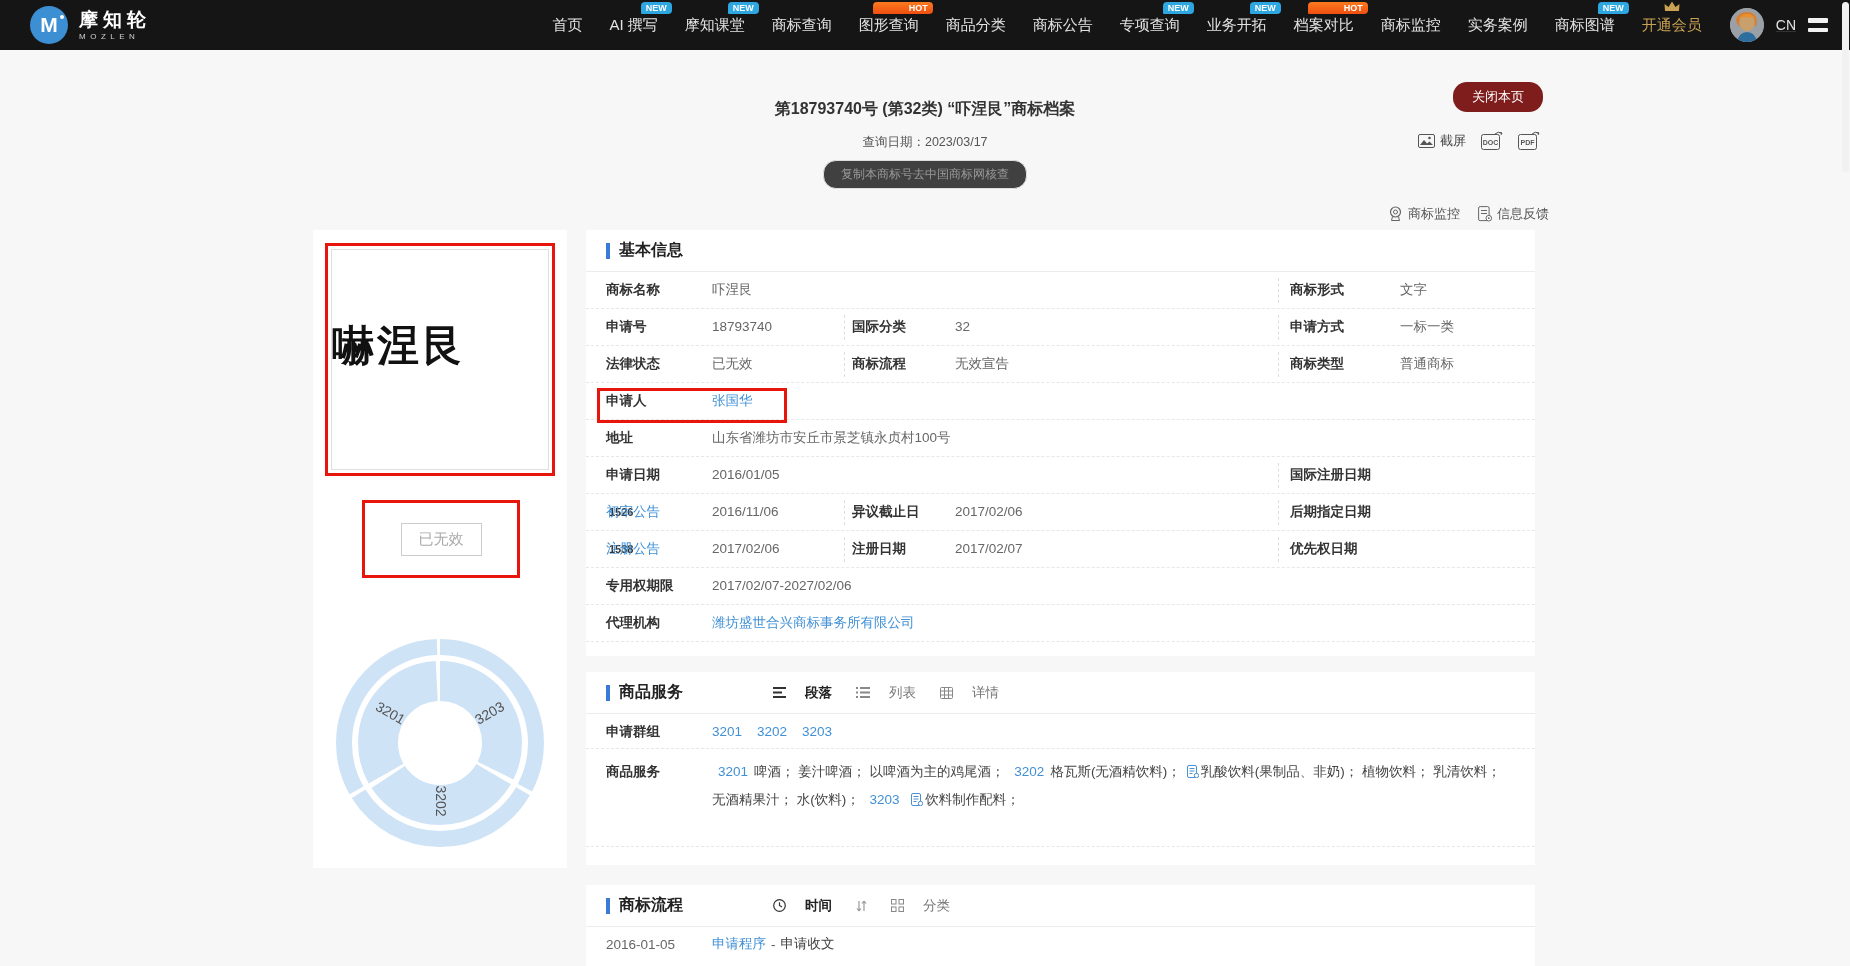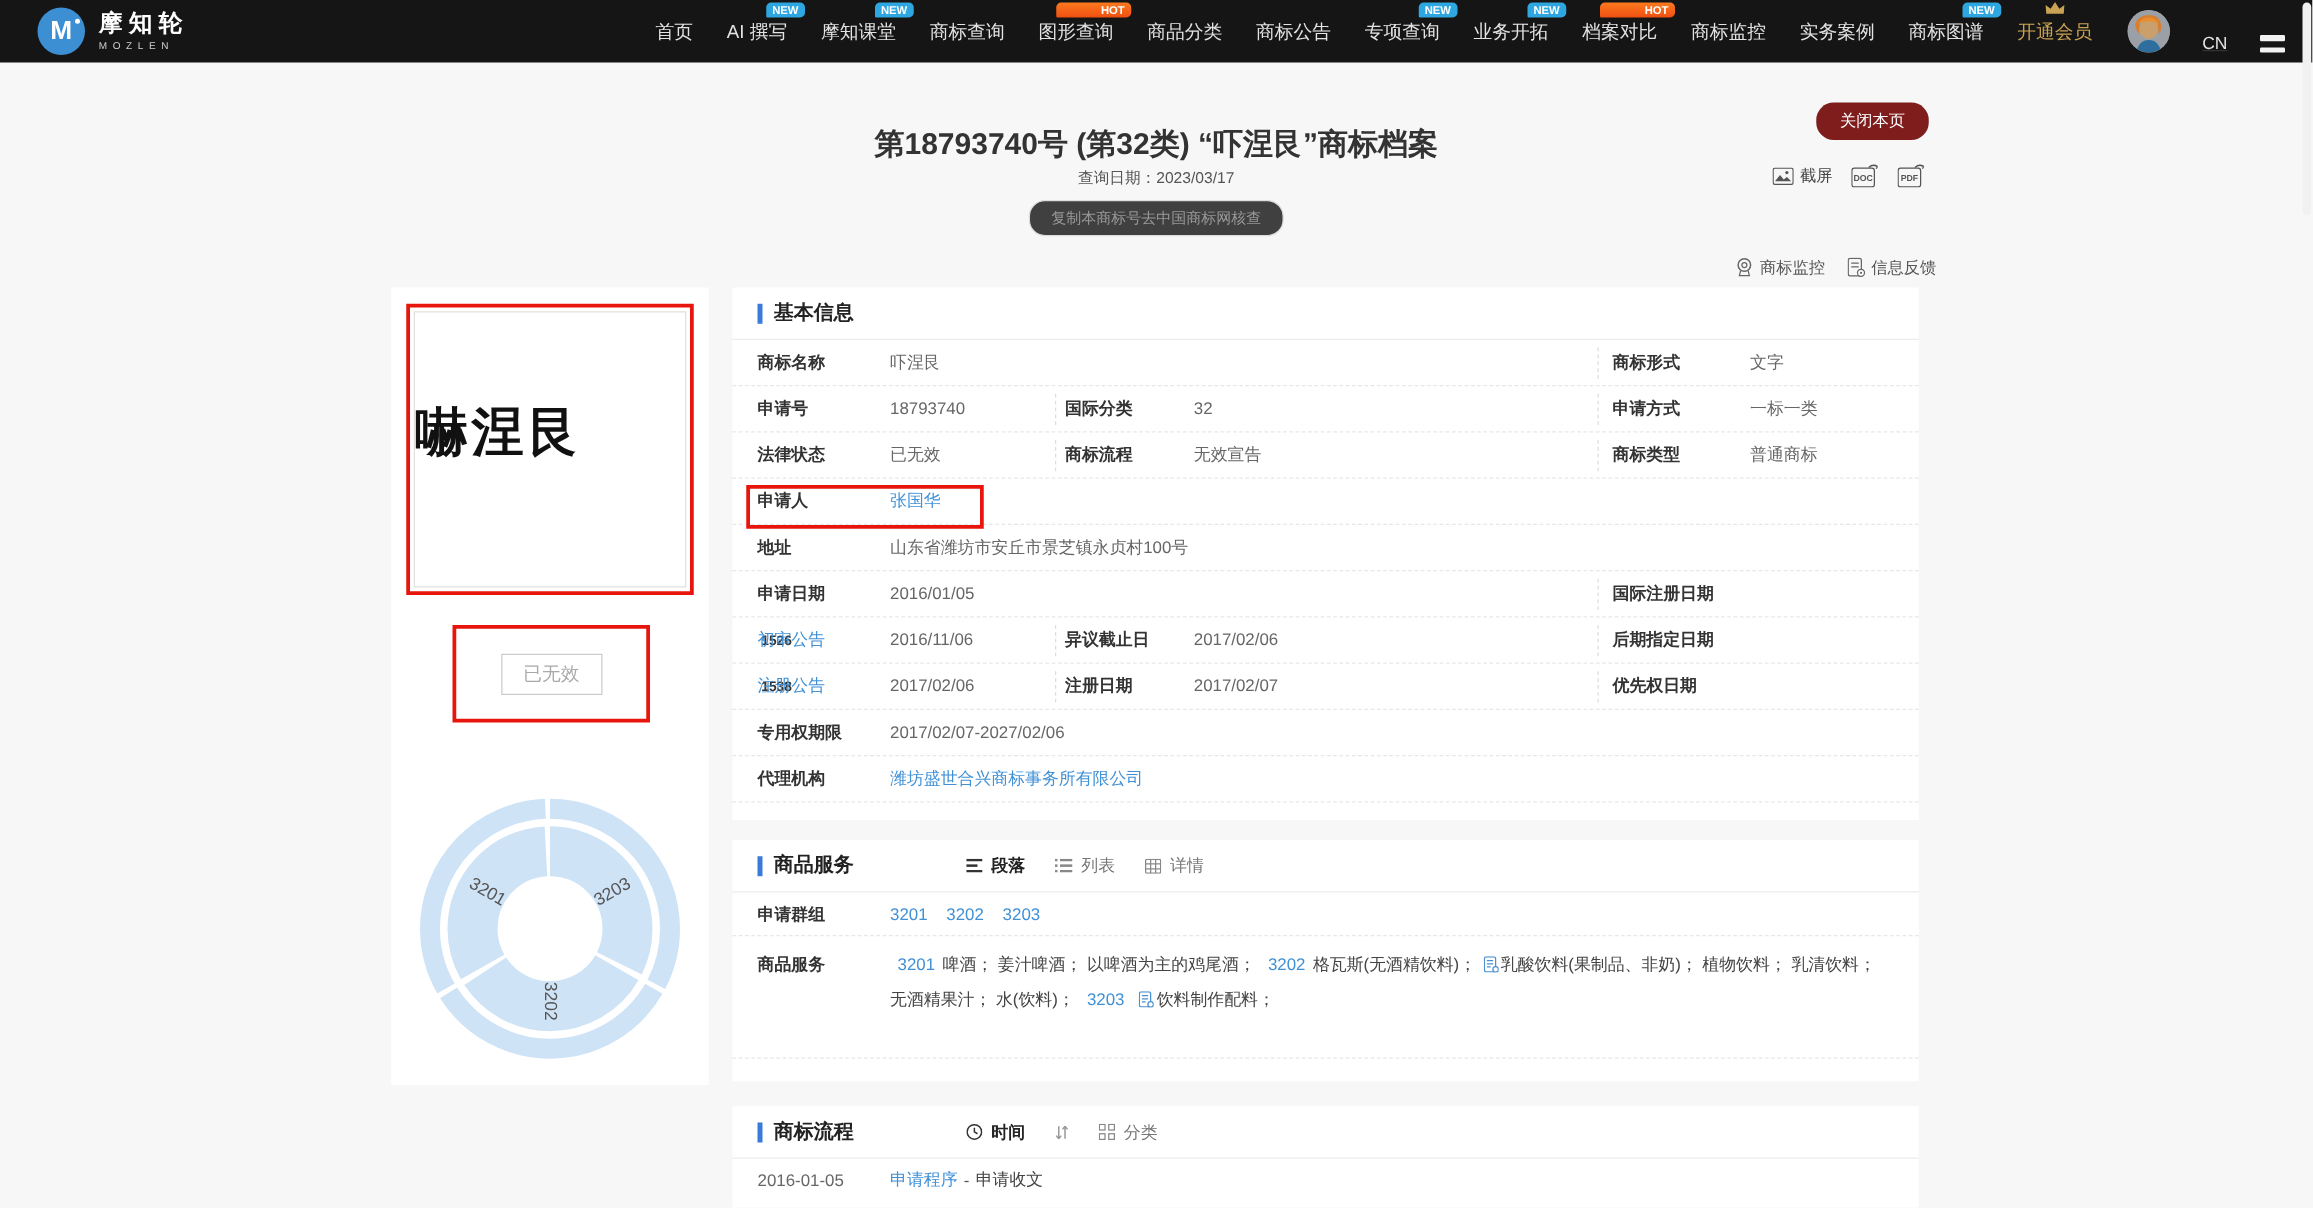--- a/index.html
+++ b/index.html
@@ -16,32 +16,32 @@
   .brand-name { font-size:19px; letter-spacing:5px; font-weight:bold; }
   .brand-sub { font-size:8px; letter-spacing:4.5px; color:#cfcfcf; margin-top:4px; }
   .nav-items { margin-left:auto; display:flex; align-items:center; gap:27px; }
   .nav-item { position:relative; color:#e3e3e3; font-size:15px; cursor:pointer; white-space:nowrap; }
   .nav-item .badge { position:absolute; top:-14px; right:-14px; font-size:9px; font-weight:bold; color:#fff; padding:1.5px 5px 1px; border-radius:4px 4px 4px 1px; letter-spacing:0; }
   .badge.b-new { background:#2ea7e0; }
   .badge.b-hot { background:linear-gradient(180deg,#fb7a1e,#f04f11);padding-left:36px; }
   .badge:empty { display:none; }
   .nav-item.vip { color:#c9a254; }
   .nav-item.vip .crown { position:absolute; top:-15px; left:50%; transform:translateX(-50%); width:16px; height:11px; }
-  .nav-user { display:flex; align-items:flex-end; gap:26px; margin-left:28px;text-decoration:underline; }
+  .nav-user { display:flex; align-items:center; gap:12px; margin-left:28px;text-decoration:underline; }
   .avatar { width:34px; height:34px; border-radius:50%; background:#9aa0a6; overflow:hidden; position:relative; cursor:pointer; }
   .nav-lang { color:#e3e3e3; font-size:14px; cursor:pointer; }
   .nav-menu { width:20px; height:14px; display:flex; flex-direction:column; justify-content:space-between; cursor:pointer; }
   .nav-menu span { display:block; height:5px; background:#f2f2f2; border-radius:1px; }
   .nav-menu span:last-child { height:4px; }
 
   
   .scrollbar { position:absolute; right:1px; top:2px; width:7px; height:170px; background:#f1f1f1; border-radius:4px; z-index:30; }
 
   
-  .page-title { position:absolute; top:99px; left:0; width:1850px; text-align:center; font-size:24px; font-weight:bold; color:#333; }
+  .page-title { position:absolute; top:99px; left:0; width:1850px; text-align:center; font-size:16px; font-weight:bold; color:#333; }
   .query-date { position:absolute; top:134px; left:0; width:1850px; text-align:center; font-size:12.5px; color:#555; }
   .copy-pill { position:absolute; top:160px; left:50%; transform:translateX(-50%); background:#404040; border:1px solid #ddd; border-radius:13px; color:#999; font-size:12px; padding:5px 17px; cursor:pointer; }
   .close-btn { position:absolute; top:82px; left:1453px; background:#7f1d1d; color:#fff; border:none; border-radius:14px; font-size:13px; padding:6px 19px; cursor:pointer; }
   .export-row { position:absolute; top:131px; left:1418px; display:flex; align-items:center; gap:15px; color:#444; font-size:13px; }
   .export-item { display:flex; align-items:center; gap:5px; cursor:pointer; }
   .tools-row { position:absolute; top:205px; left:1388px; display:flex; align-items:center; gap:18px; color:#555; font-size:13px; }
   .tool-item { display:flex; align-items:center; gap:5px; cursor:pointer; }
   .ic { display:inline-block; vertical-align:middle; }
 
   
@@ -56,21 +56,21 @@
   .tm-img { width:100%; height:100%; border:1px solid #e0e0e0; background:#fff; display:flex; align-items:center; justify-content:flex-start; }
   .tm-img span { font-family:"DejaVu Serif","Liberation Serif",serif; font-weight:bold; font-size:42px; letter-spacing:3px; color:#111; margin-top:-28px; }
   .status-red-box { position:absolute; left:49px; top:270px; width:158px; height:78px; border:3px solid #e8150d; display:flex; align-items:center; justify-content:center; }
   .status-stamp { border:1px solid #ccc; color:#aaa; background:#fff; font-size:15px; padding:6px 17px; }
   .donut-wrap { position:absolute; left:22px; top:408px; width:210px; height:210px; }
 
   
   .sec-head { height:42px; display:flex; align-items:center; padding:0 25px 0 20px; border-bottom:1px solid #ececec; gap:24px; }
   .sec-title { display:flex; align-items:center; gap:9px; font-size:16px; font-weight:bold; color:#222; }
   .sec-bar { width:4px; height:16px; background:#3a7ad9; }
-  .sec-tab { display:flex; align-items:center; gap:7px; font-size:13.5px; color:#777; cursor:pointer; }
+  .sec-tab { display:flex; align-items:center; gap:19px; font-size:13.5px; color:#777; cursor:pointer; }
   .sec-tab.active { color:#222; font-weight:bold; }
   .sec-head .first-tab { margin-left:66px; }
 
   
   .bi-row { position:relative; height:37px; border-bottom:1px dashed #e7e7e7; font-size:13.5px; }
   .bi-row span, .bi-row a { position:absolute; top:0; line-height:36px; white-space:nowrap; }
   .lbl { font-weight:bold; color:#333; }
   .val { color:#666; }
   .lnk { color:#4090d5; text-decoration:none; cursor:pointer; }
   .p1l { left:20px; } .p1v { left:126px; }

